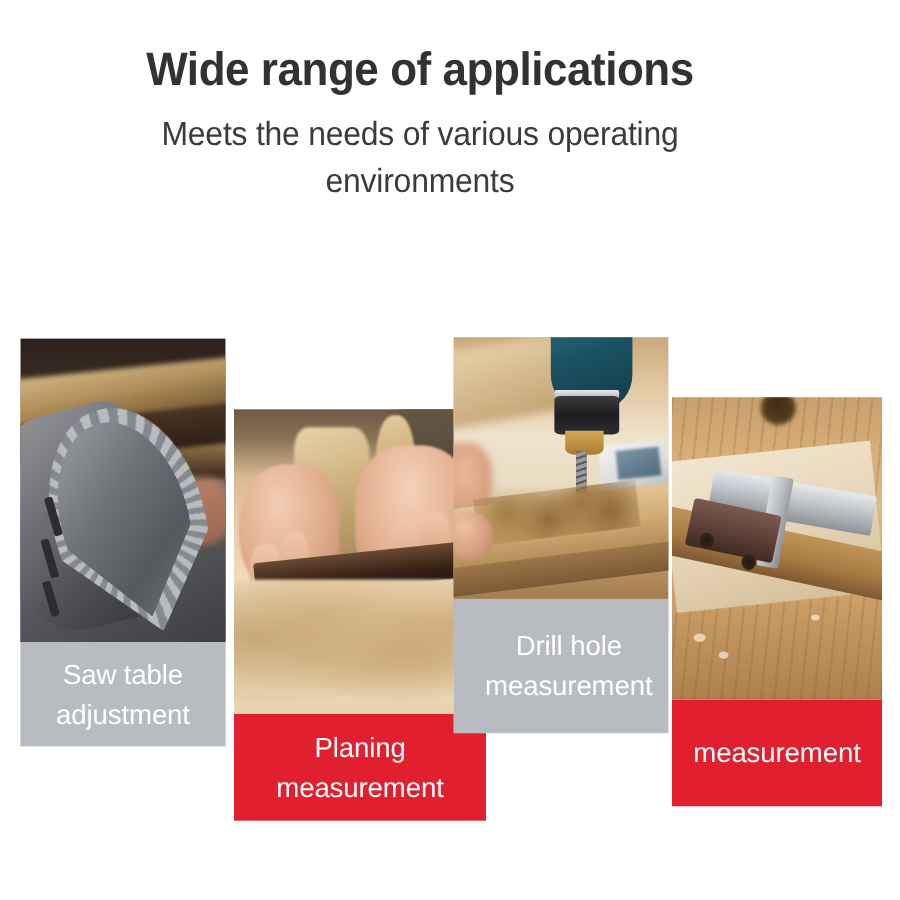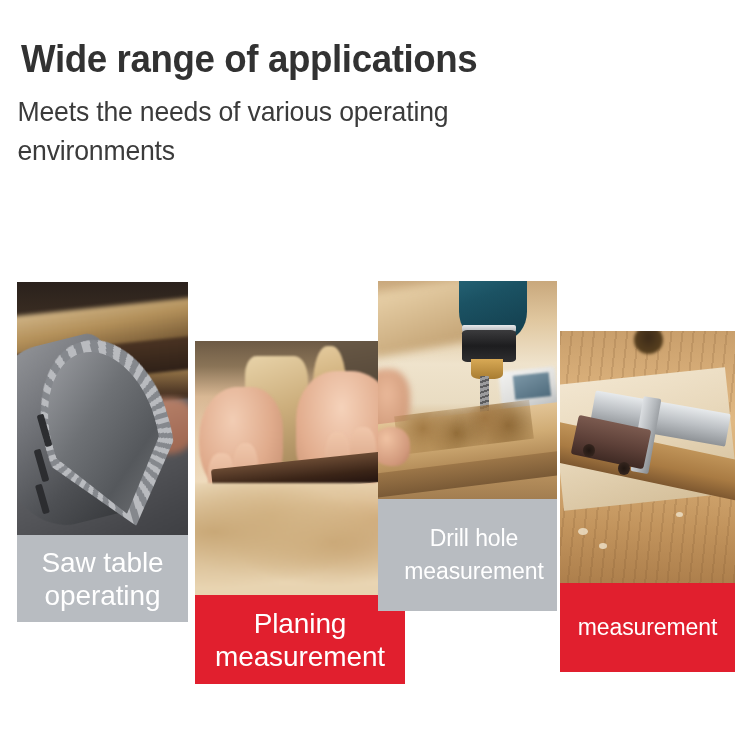--- a/index.html
+++ b/index.html
@@ -22,21 +22,21 @@
     height: 750px;
     background: #ffffff;
   }
 
   
   .header {
     position: absolute;
     left: 0;
     top: 0;
     width: 700px;
-    text-align: left;
+    text-align: center;
   }
   .headline {
     margin: 0;
     padding-top: 36px;
     font-size: 39px;
     font-weight: bold;
     line-height: 46px;
     letter-spacing: -0.4px;
     color: #323232;
     font-family: "Liberation Sans", sans-serif;
@@ -72,21 +72,21 @@
     position: absolute;
     left: 0;
     bottom: 0;
     width: 100%;
     box-sizing: border-box;
     display: flex;
     flex-direction: column;
     align-items: center;
     justify-content: center;
     color: #ffffff;
-    font-size: 28px;
+    font-size: 23px;
     line-height: 33px;
     letter-spacing: -0.1px;
     text-align: center;
     white-space: nowrap;
   }
   .caption.gray { background: #b8bcc1; }
   .caption.red  { background: #e11f2e; }
   .caption .ln  { display: block; }
 
   
@@ -405,21 +405,21 @@
         <div class="s1-guard"></div>
         <div class="s1-blade"></div>
         <div class="s1-bladeface"></div>
         <div class="s1-slot" style="left:14%;top:52%;width:4%;height:13%;transform:rotate(-16deg);"></div>
         <div class="s1-slot" style="left:12%;top:66%;width:4%;height:13%;transform:rotate(-16deg);"></div>
         <div class="s1-slot" style="left:13%;top:80%;width:4%;height:12%;transform:rotate(-16deg);"></div>
       </div>
     </div>
     <div class="caption gray">
       <span class="ln">Saw table</span>
-      <span class="ln">operating</span>
+      <span class="ln">adjustment</span>
     </div>
   </div>
 
   <div class="card" id="card-2">
     <div class="photo">
       <div class="scene">
         <div class="s2-bg"></div>
         <div class="s2-sleeve"></div>
         <div class="s2-chipwood"></div>
         <div class="s2-knob"></div>

